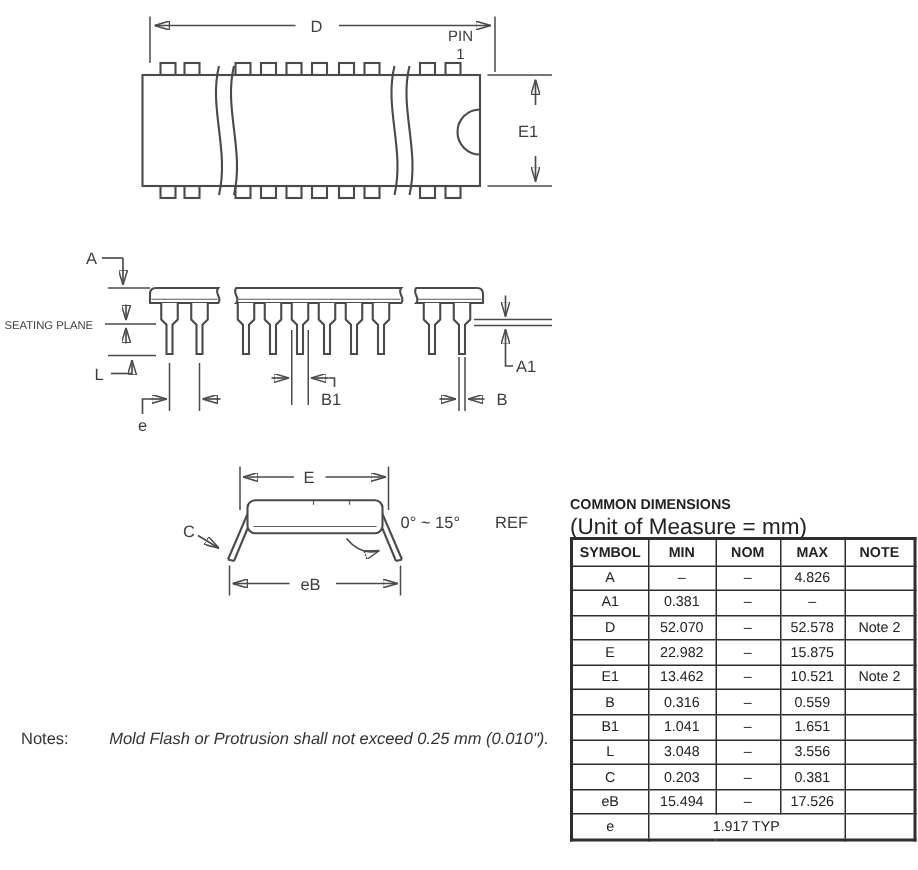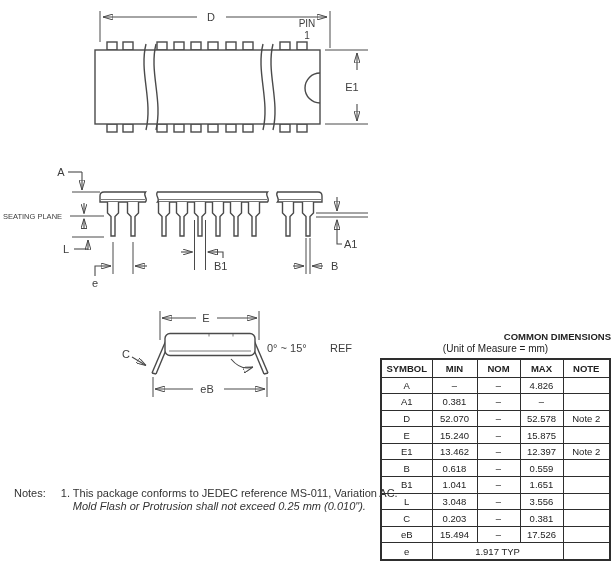--- a/index.html
+++ b/index.html
@@ -10,24 +10,24 @@
   .dim-label{font-size:11px;}
   .pin-label{font-size:10px;}
   .tiny-label{font-size:7.5px;}
   line,path,rect{stroke:#4a4a4a;fill:none;}
   .thin{stroke-width:1;}
   .main{stroke-width:1.4;}
   .dimline{stroke-width:1.1;}
   .mold{stroke-width:0.8;stroke:#5a5a5a;}
   .whitefill{fill:#ffffff;}
   
-  .tbl-title{position:absolute;left:380px;top:331px;width:231px;text-align:right;
+  .tbl-title{position:absolute;left:380px;top:331px;width:231px;text-align:left;
              font-size:9.5px;font-weight:bold;color:#222;}
-  .tbl-subtitle{position:absolute;left:380px;top:343px;width:231px;text-align:center;
-             font-size:10px;color:#222;}
+  .tbl-subtitle{position:absolute;left:380px;top:343px;width:231px;text-align:left;
+             font-size:15px;color:#222;}
   table.dims{position:absolute;left:380px;top:358px;border-collapse:collapse;
              border:2.5px solid #2e2e2e;table-layout:fixed;width:229px;}
   table.dims th,table.dims td{border:1.5px solid #2e2e2e;text-align:center;
              font-size:9.5px;color:#222;height:15.6px;padding:0 1px;overflow:hidden;}
   table.dims th{font-weight:bold;height:16.5px;margin-left:24px;}
   
   .notes{position:absolute;left:14px;top:487px;display:flex;gap:15px;
          font-size:11px;line-height:13px;color:#333;}
   .notes .indent{padding-left:12px;font-style:italic;}
 </style>
@@ -234,35 +234,35 @@
       </tr>
       <tr>
         <td>D</td>
         <td>52.070</td>
         <td>–</td>
         <td>52.578</td>
         <td>Note 2</td>
       </tr>
       <tr>
         <td>E</td>
-        <td>15.240</td>
+        <td>22.982</td>
         <td>–</td>
         <td>15.875</td>
         <td></td>
       </tr>
       <tr>
         <td>E1</td>
         <td>13.462</td>
         <td>–</td>
-        <td>12.397</td>
+        <td>10.521</td>
         <td>Note 2</td>
       </tr>
       <tr>
         <td>B</td>
-        <td>0.618</td>
+        <td>0.316</td>
         <td>–</td>
         <td>0.559</td>
         <td></td>
       </tr>
       <tr>
         <td>B1</td>
         <td>1.041</td>
         <td>–</td>
         <td>1.651</td>
         <td></td>
@@ -292,18 +292,17 @@
         <td>e</td>
         <td colspan="3">1.917 TYP</td>
         <td></td>
       </tr>
     </tbody>
   </table>
 
   <div class="notes">
     <span>Notes:</span>
     <div>
-      <div>1. This package conforms to JEDEC reference MS-011, Variation AC.</div>
       <div class="indent">Mold Flash or Protrusion shall not exceed 0.25 mm (0.010").</div>
     </div>
   </div>
 
 </div>
 
 </body></html>

